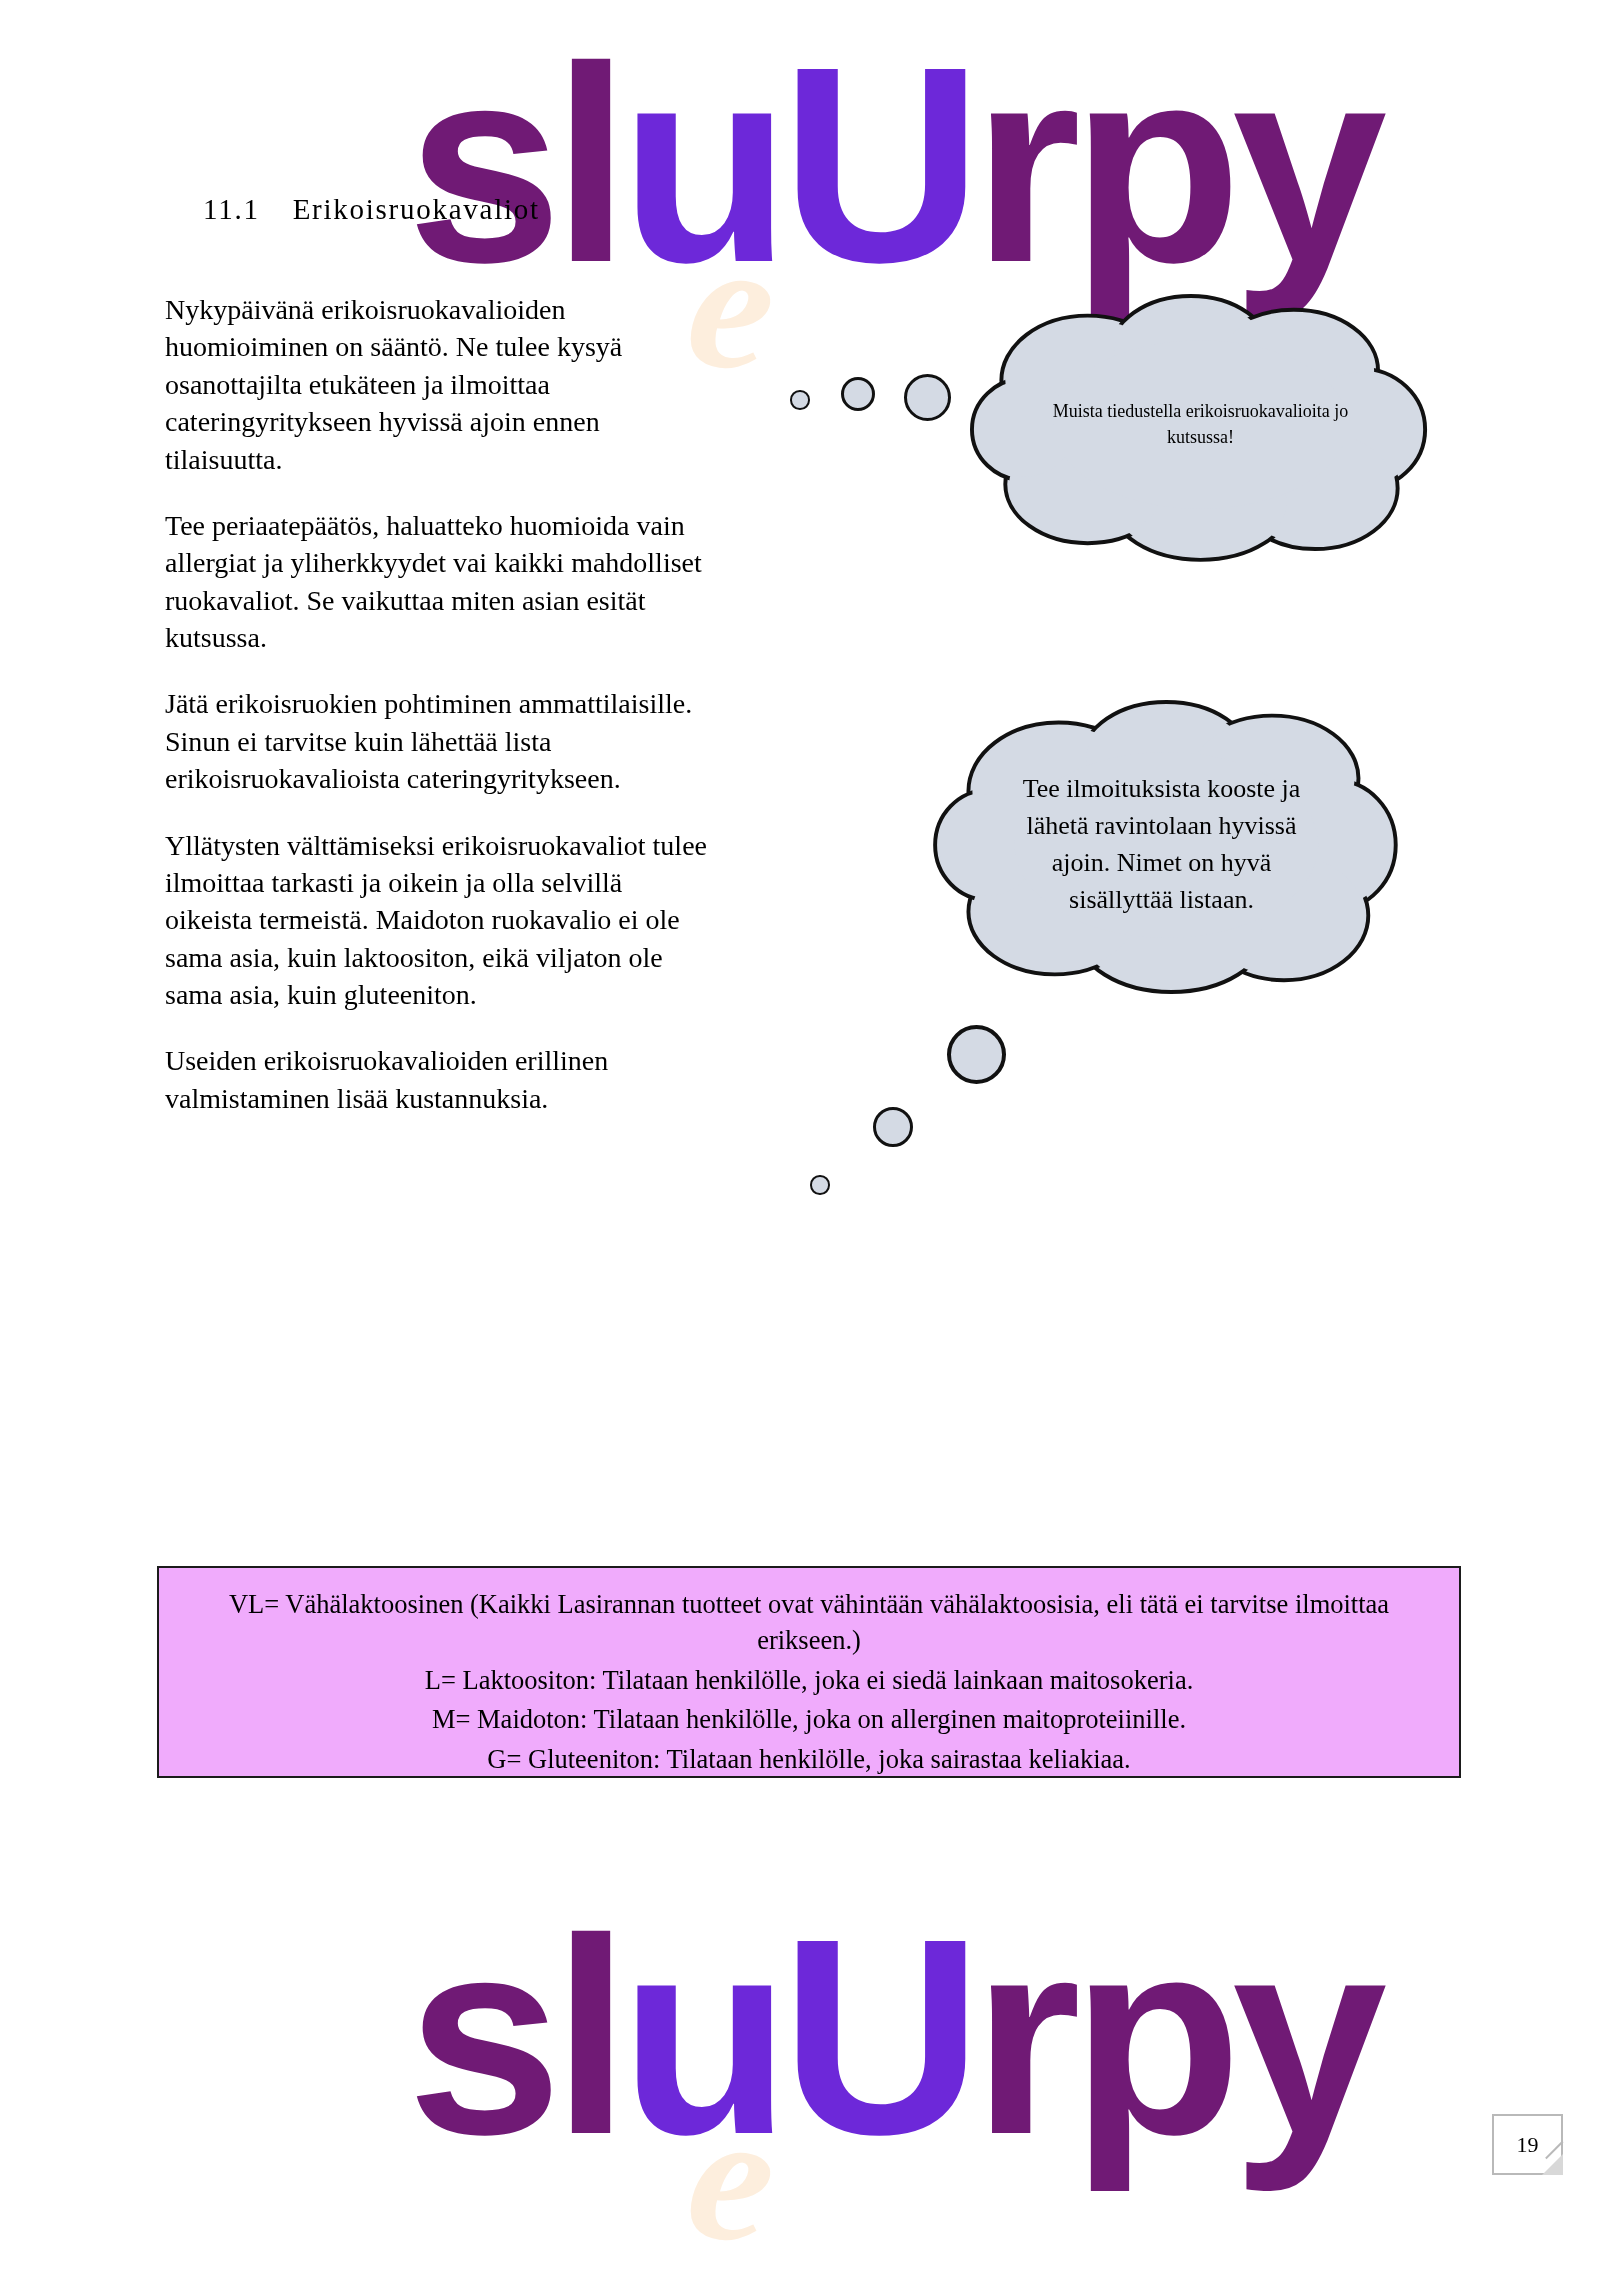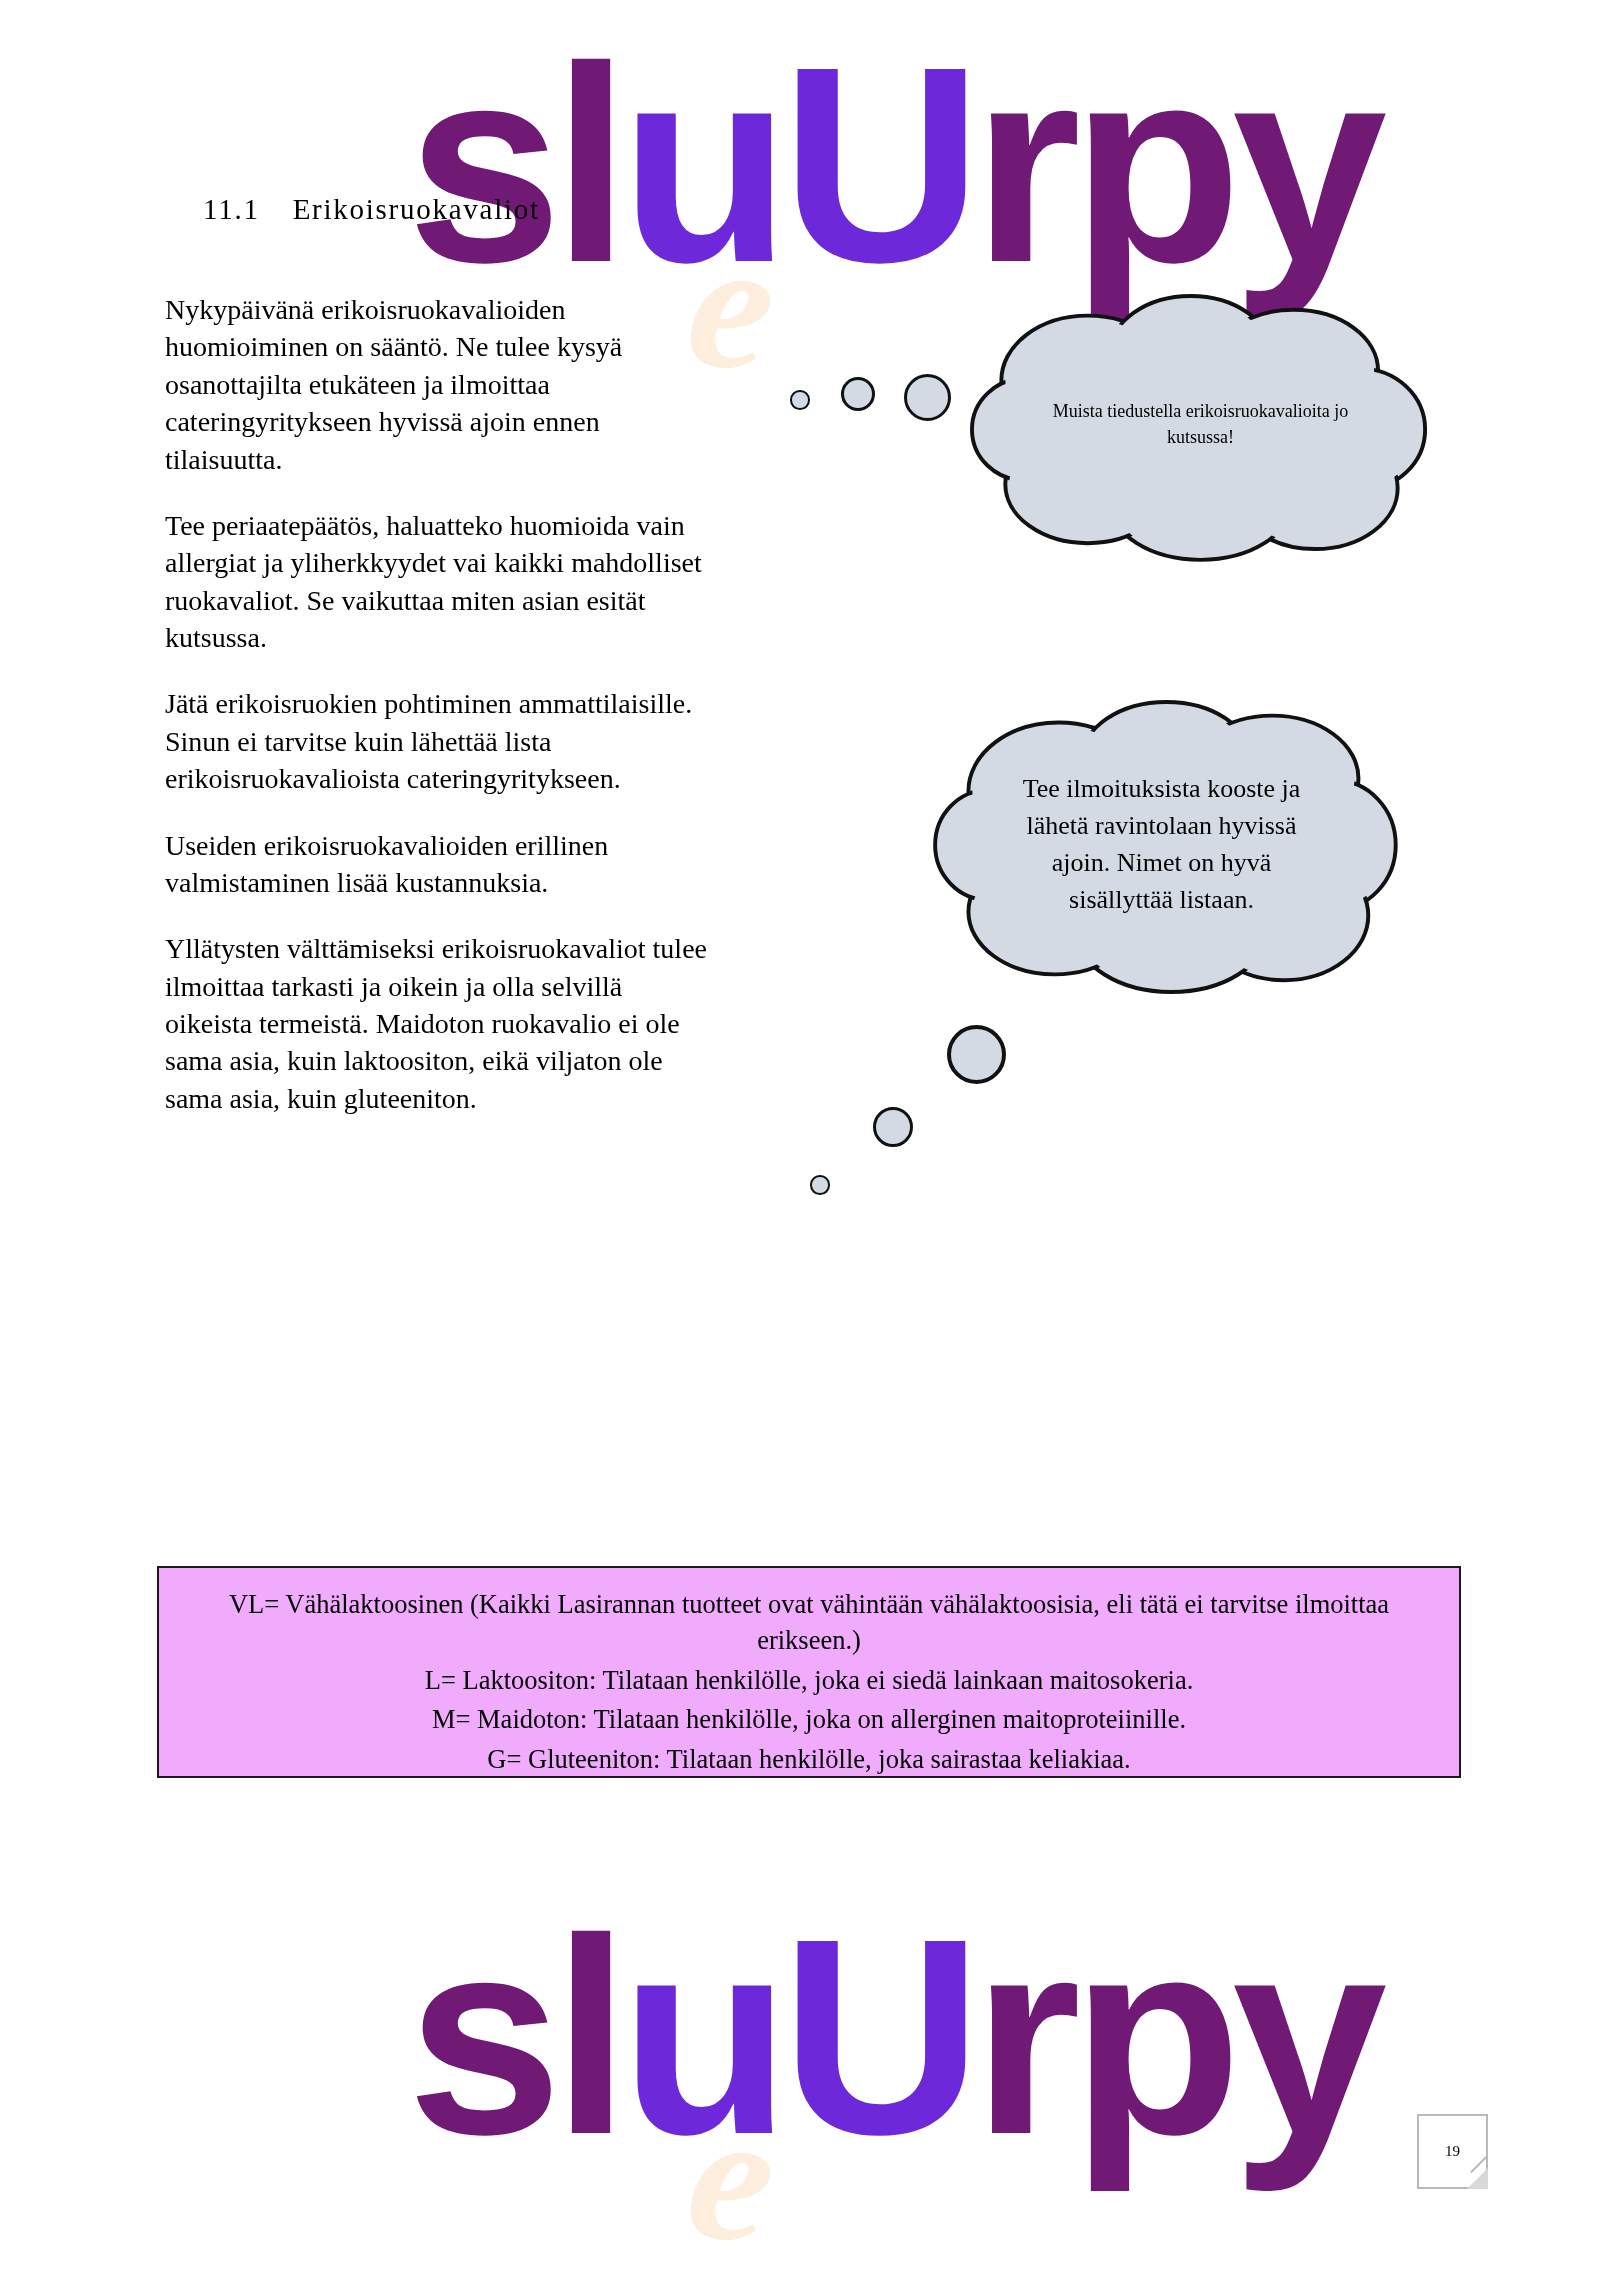--- a/index.html
+++ b/index.html
@@ -115,28 +115,28 @@
   }
   #legend-box p {
     margin: 0 0 3.9px 0;
     font-size: 26.5px;
     line-height: 1.36;
   }
 
   
   #page-number {
     position: absolute;
-    left: 1417px;
+    left: 1492px;
     top: 2114px;
     width: 71px;
-    height: 75px;
+    height: 61px;
     background: #ffffff;
     border: 2px solid #b9b9b9;
     box-sizing: border-box;
-    font-size: 15px;
+    font-size: 22px;
     display: flex;
     align-items: center;
     justify-content: center;
   }
   #page-number .curl {
     position: absolute;
     right: -2px;
     bottom: -2px;
     width: 0; height: 0;
     border-left: 21.6px solid transparent;
@@ -168,22 +168,22 @@
   <div class="wm-swoosh sw-bot">e</div>
 
   <div class="section-heading">
     <span class="num">11.1</span><span>Erikoisruokavaliot</span>
   </div>
 
   <div class="body-col">
     <p>Nykypäivänä erikoisruokavalioiden huomioiminen on sääntö. Ne tulee kysyä osanottajilta etukäteen ja ilmoittaa cateringyritykseen hyvissä ajoin ennen tilaisuutta.</p>
     <p>Tee periaatepäätös, haluatteko huomioida vain allergiat ja yliherkkyydet vai kaikki mahdolliset ruokavaliot. Se vaikuttaa miten asian esität kutsussa.</p>
     <p>Jätä erikoisruokien pohtiminen ammattilaisille. Sinun ei tarvitse kuin lähettää lista erikoisruokavalioista cateringyritykseen.</p>
+    <p>Yllätysten välttämiseksi erikoisruokavaliot tulee ilmoittaa tarkasti ja oikein ja olla selvillä oikeista termeistä. Maidoton ruokavalio ei ole sama asia, kuin laktoositon, eikä viljaton ole sama asia, kuin gluteeniton.</p>
     <p>Useiden erikoisruokavalioiden erillinen valmistaminen lisää kustannuksia.</p>
-    <p>Yllätysten välttämiseksi erikoisruokavaliot tulee ilmoittaa tarkasti ja oikein ja olla selvillä oikeista termeistä. Maidoton ruokavalio ei ole sama asia, kuin laktoositon, eikä viljaton ole sama asia, kuin gluteeniton.</p>
   </div>
 
   <div class="cloud-wrap" id="cloud-one">
     <svg viewBox="0 0 470 270" width="461" height="265">
       <g fill="#d4dae4" stroke="#111111" stroke-width="4">
         <ellipse cx="120" cy="90" rx="88" ry="66"></ellipse>
         <ellipse cx="225" cy="62" rx="82" ry="58"></ellipse>
         <ellipse cx="330" cy="80" rx="86" ry="62"></ellipse>
         <ellipse cx="398" cy="140" rx="66" ry="62"></ellipse>
         <ellipse cx="352" cy="200" rx="84" ry="62"></ellipse>

